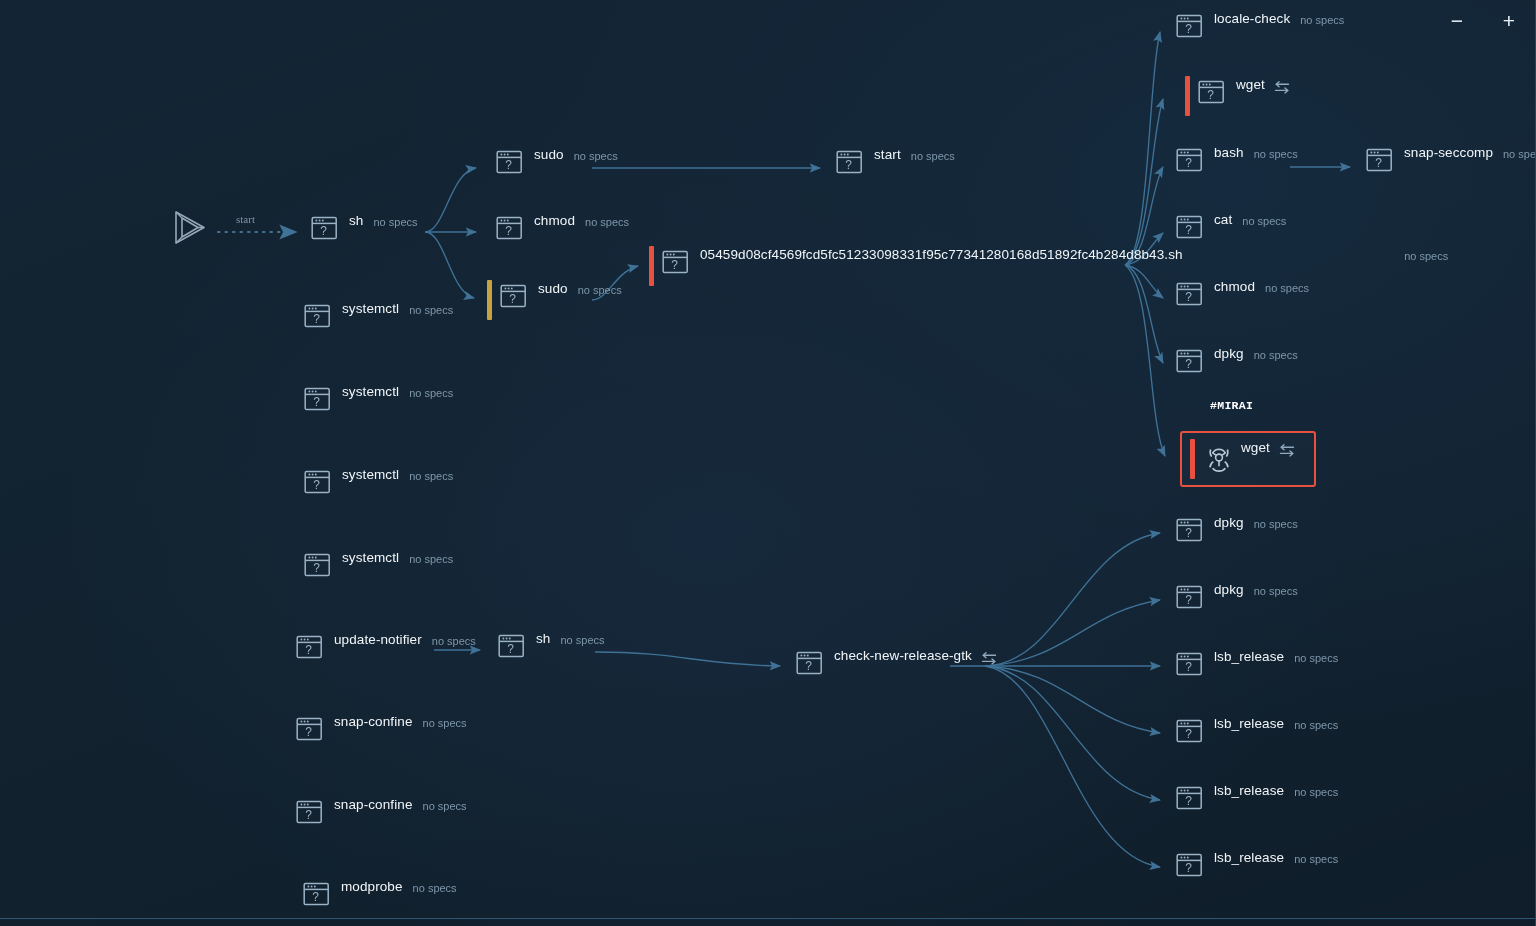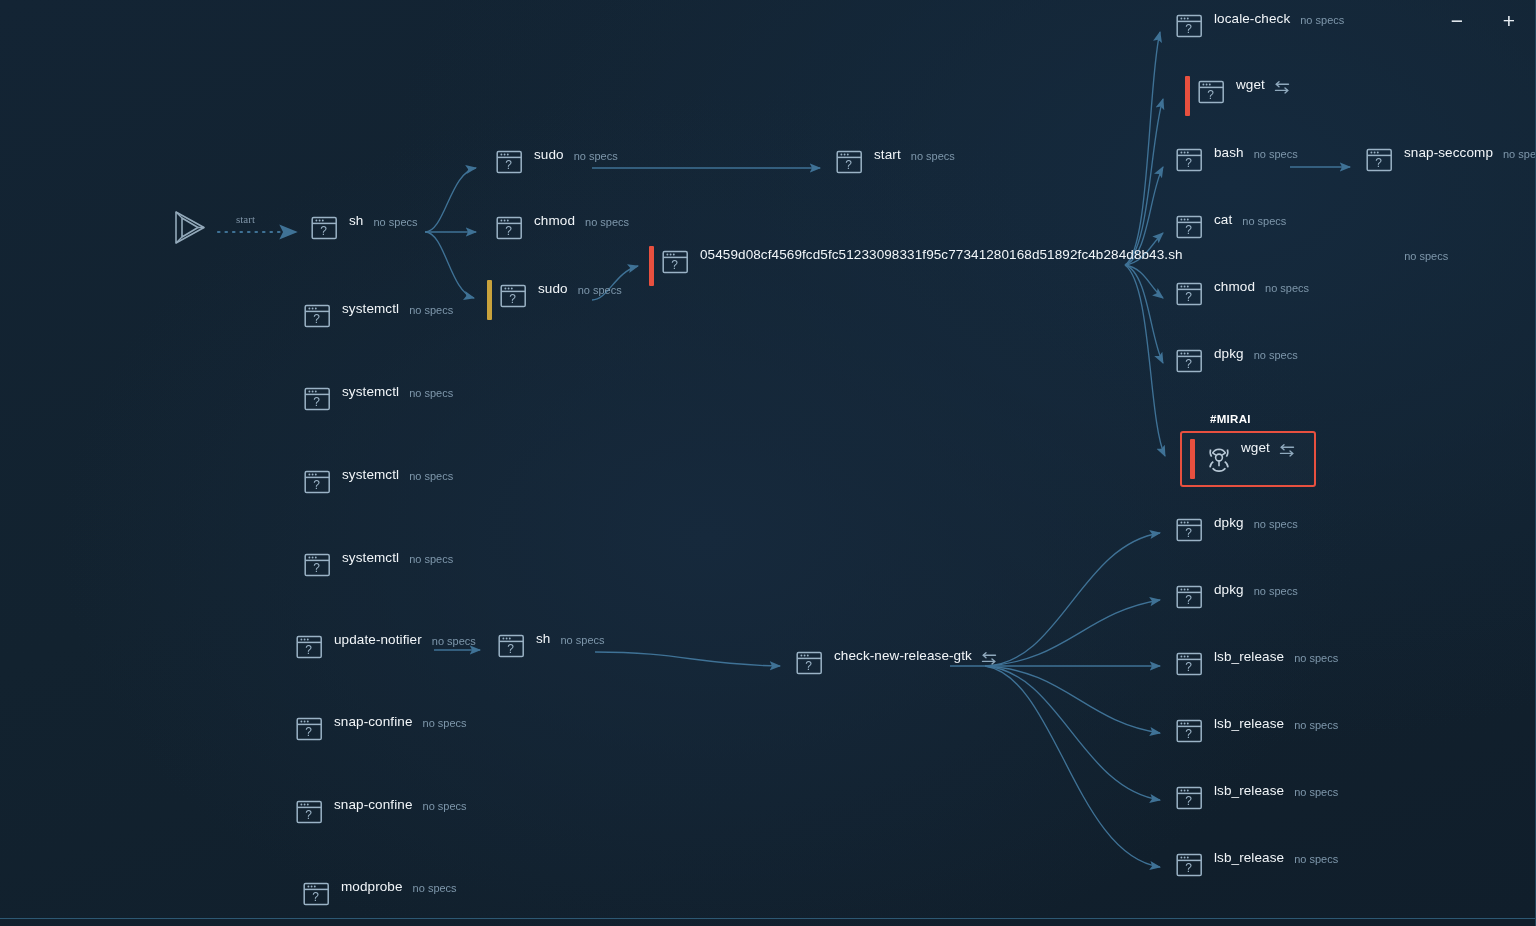--- a/index.html
+++ b/index.html
@@ -540,21 +540,21 @@
     <circle cx="9.6" cy="5.5" r="0.95" fill="#9bb3c6"></circle>
     <circle cx="12.8" cy="5.5" r="0.95" fill="#9bb3c6"></circle>
     <text x="13.5" y="19.6" font-family="'Liberation Sans', sans-serif" font-size="12" fill="#9bb3c6" text-anchor="middle">?</text>
   </svg>
         </div>
         <div class="node-text">
              <div class="node-label">dpkg</div>
           <div class="node-sub">no specs</div>
         </div>
       </div>
-      <div class="node-tag" style="left: 1210px; top: 413px;">#MIRAI</div>
+      <div class="node-tag" style="left: 1210px; top: 399px; font-family: Liberation Mono, monospace;">#MIRAI</div>
       <div class="node selected" style="left: 1180px; top: 431px;">
         <div class="node-accent" style="background:#e8503f"></div>
         <div class="node-icon">
              <svg width="34" height="32" viewBox="0 0 34 32" xmlns="http://www.w3.org/2000/svg">
     <g fill="none" stroke="#b8c8d6" stroke-width="1.6">
       <circle cx="17" cy="15.5" r="3.4"></circle>
       <path d="M 10.6 11 A 7.6 7.6 0 0 1 17 7.2 A 7.6 7.6 0 0 1 23.4 11"></path>
       <path d="M 8.6 7.4 A 8 8 0 0 0 9.6 14.6"></path>
       <path d="M 25.4 7.4 A 8 8 0 0 1 24.4 14.6"></path>
       <path d="M 11.3 19.6 A 7.4 7.4 0 0 0 8 25.4"></path>

